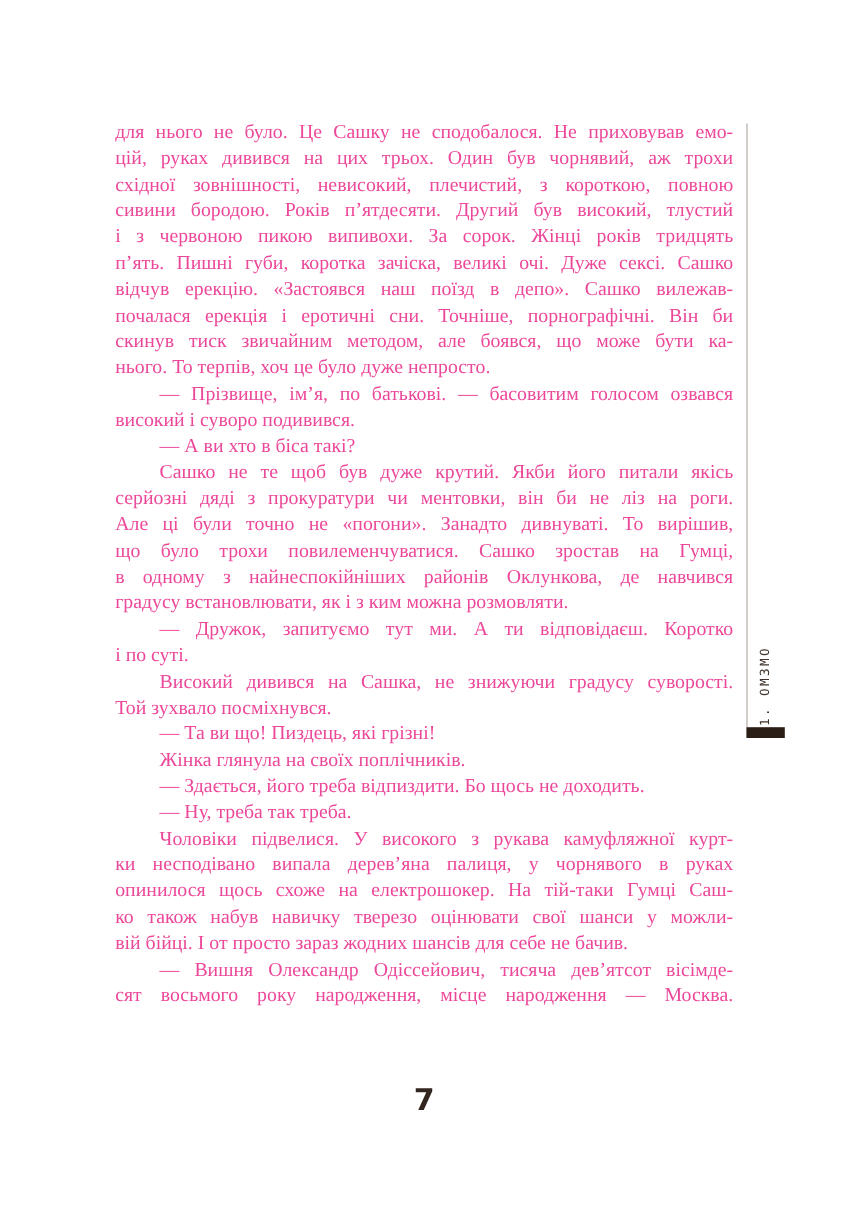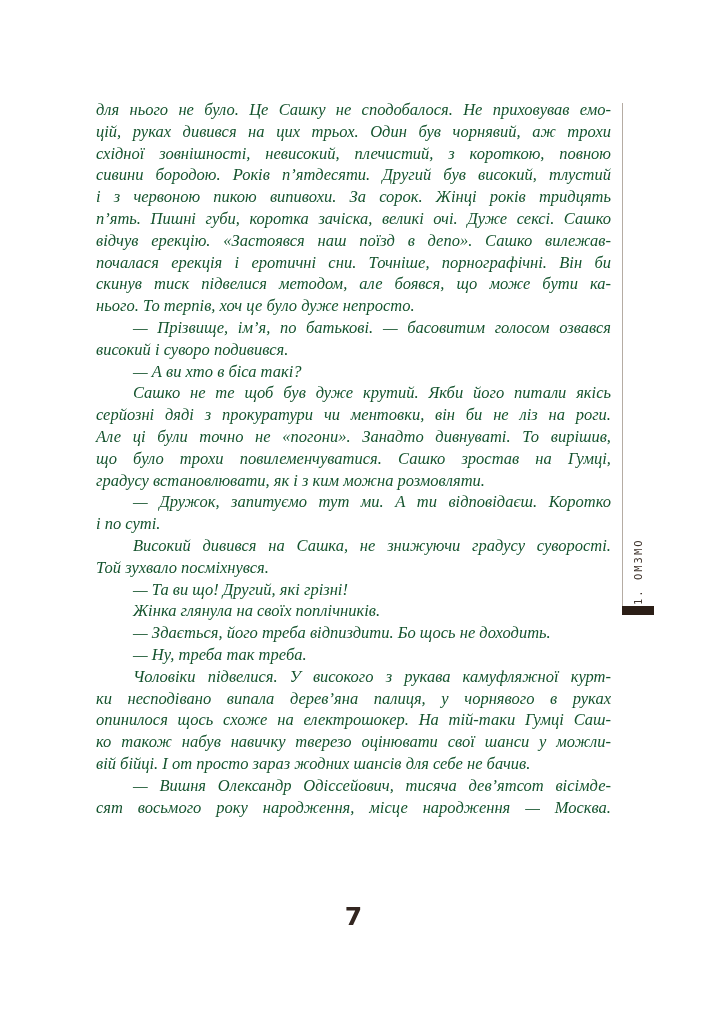--- a/index.html
+++ b/index.html
@@ -72,57 +72,58 @@
     font-size: 25px;
     color: #332620;
     line-height: 28px;
   }
 </style>
 </head>
 <body>
 
 <div class="page">
 
-  <main class="text-block" id="text-block" style="color: #14532d; font-style: italic;">
+  <main class="text-block" id="text-block" style="color: #ec4899;">
       <div class="para">
         <div class="line">для нього не було. Це Сашку не сподобалося. Не приховував емо-</div>
         <div class="line">цій, руках дивився на цих трьох. Один був чорнявий, аж трохи</div>
         <div class="line">східної зовнішності, невисокий, плечистий, з короткою, повною</div>
         <div class="line">сивини бородою. Років п’ятдесяти. Другий був високий, тлустий</div>
         <div class="line">і з червоною пикою випивохи. За сорок. Жінці років тридцять</div>
         <div class="line">п’ять. Пишні губи, коротка зачіска, великі очі. Дуже сексі. Сашко</div>
         <div class="line">відчув ерекцію. «Застоявся наш поїзд в депо». Сашко вилежав-</div>
         <div class="line">почалася ерекція і еротичні сни. Точніше, порнографічні. Він би</div>
-        <div class="line">скинув тиск підвелися методом, але боявся, що може бути ка-</div>
+        <div class="line">скинув тиск звичайним методом, але боявся, що може бути ка-</div>
         <div class="line lastline">нього. То терпів, хоч це було дуже непросто.</div>
       </div>
       <div class="para">
         <div class="line indent">— Прізвище, ім’я, по батькові. — басовитим голосом озвався</div>
         <div class="line lastline">високий і суворо подивився.</div>
       </div>
       <div class="para">
         <div class="line indent lastline">— А ви хто в біса такі?</div>
       </div>
       <div class="para">
         <div class="line indent">Сашко не те щоб був дуже крутий. Якби його питали якісь</div>
         <div class="line">серйозні дяді з прокуратури чи ментовки, він би не ліз на роги.</div>
         <div class="line">Але ці були точно не «погони». Занадто дивнуваті. То вирішив,</div>
         <div class="line">що було трохи повилеменчуватися. Сашко зростав на Гумці,</div>
+        <div class="line">в одному з найнеспокійніших районів Оклункова, де навчився</div>
         <div class="line lastline">градусу встановлювати, як і з ким можна розмовляти.</div>
       </div>
       <div class="para">
         <div class="line indent">— Дружок, запитуємо тут ми. А ти відповідаєш. Коротко</div>
         <div class="line lastline">і по суті.</div>
       </div>
       <div class="para">
         <div class="line indent">Високий дивився на Сашка, не знижуючи градусу суворості.</div>
         <div class="line lastline">Той зухвало посміхнувся.</div>
       </div>
       <div class="para">
-        <div class="line indent lastline">— Та ви що! Другий, які грізні!</div>
+        <div class="line indent lastline">— Та ви що! Пиздець, які грізні!</div>
       </div>
       <div class="para">
         <div class="line indent lastline">Жінка глянула на своїх поплічників.</div>
       </div>
       <div class="para">
         <div class="line indent lastline">— Здається, його треба відпиздити. Бо щось не доходить.</div>
       </div>
       <div class="para">
         <div class="line indent lastline">— Ну, треба так треба.</div>
       </div>

